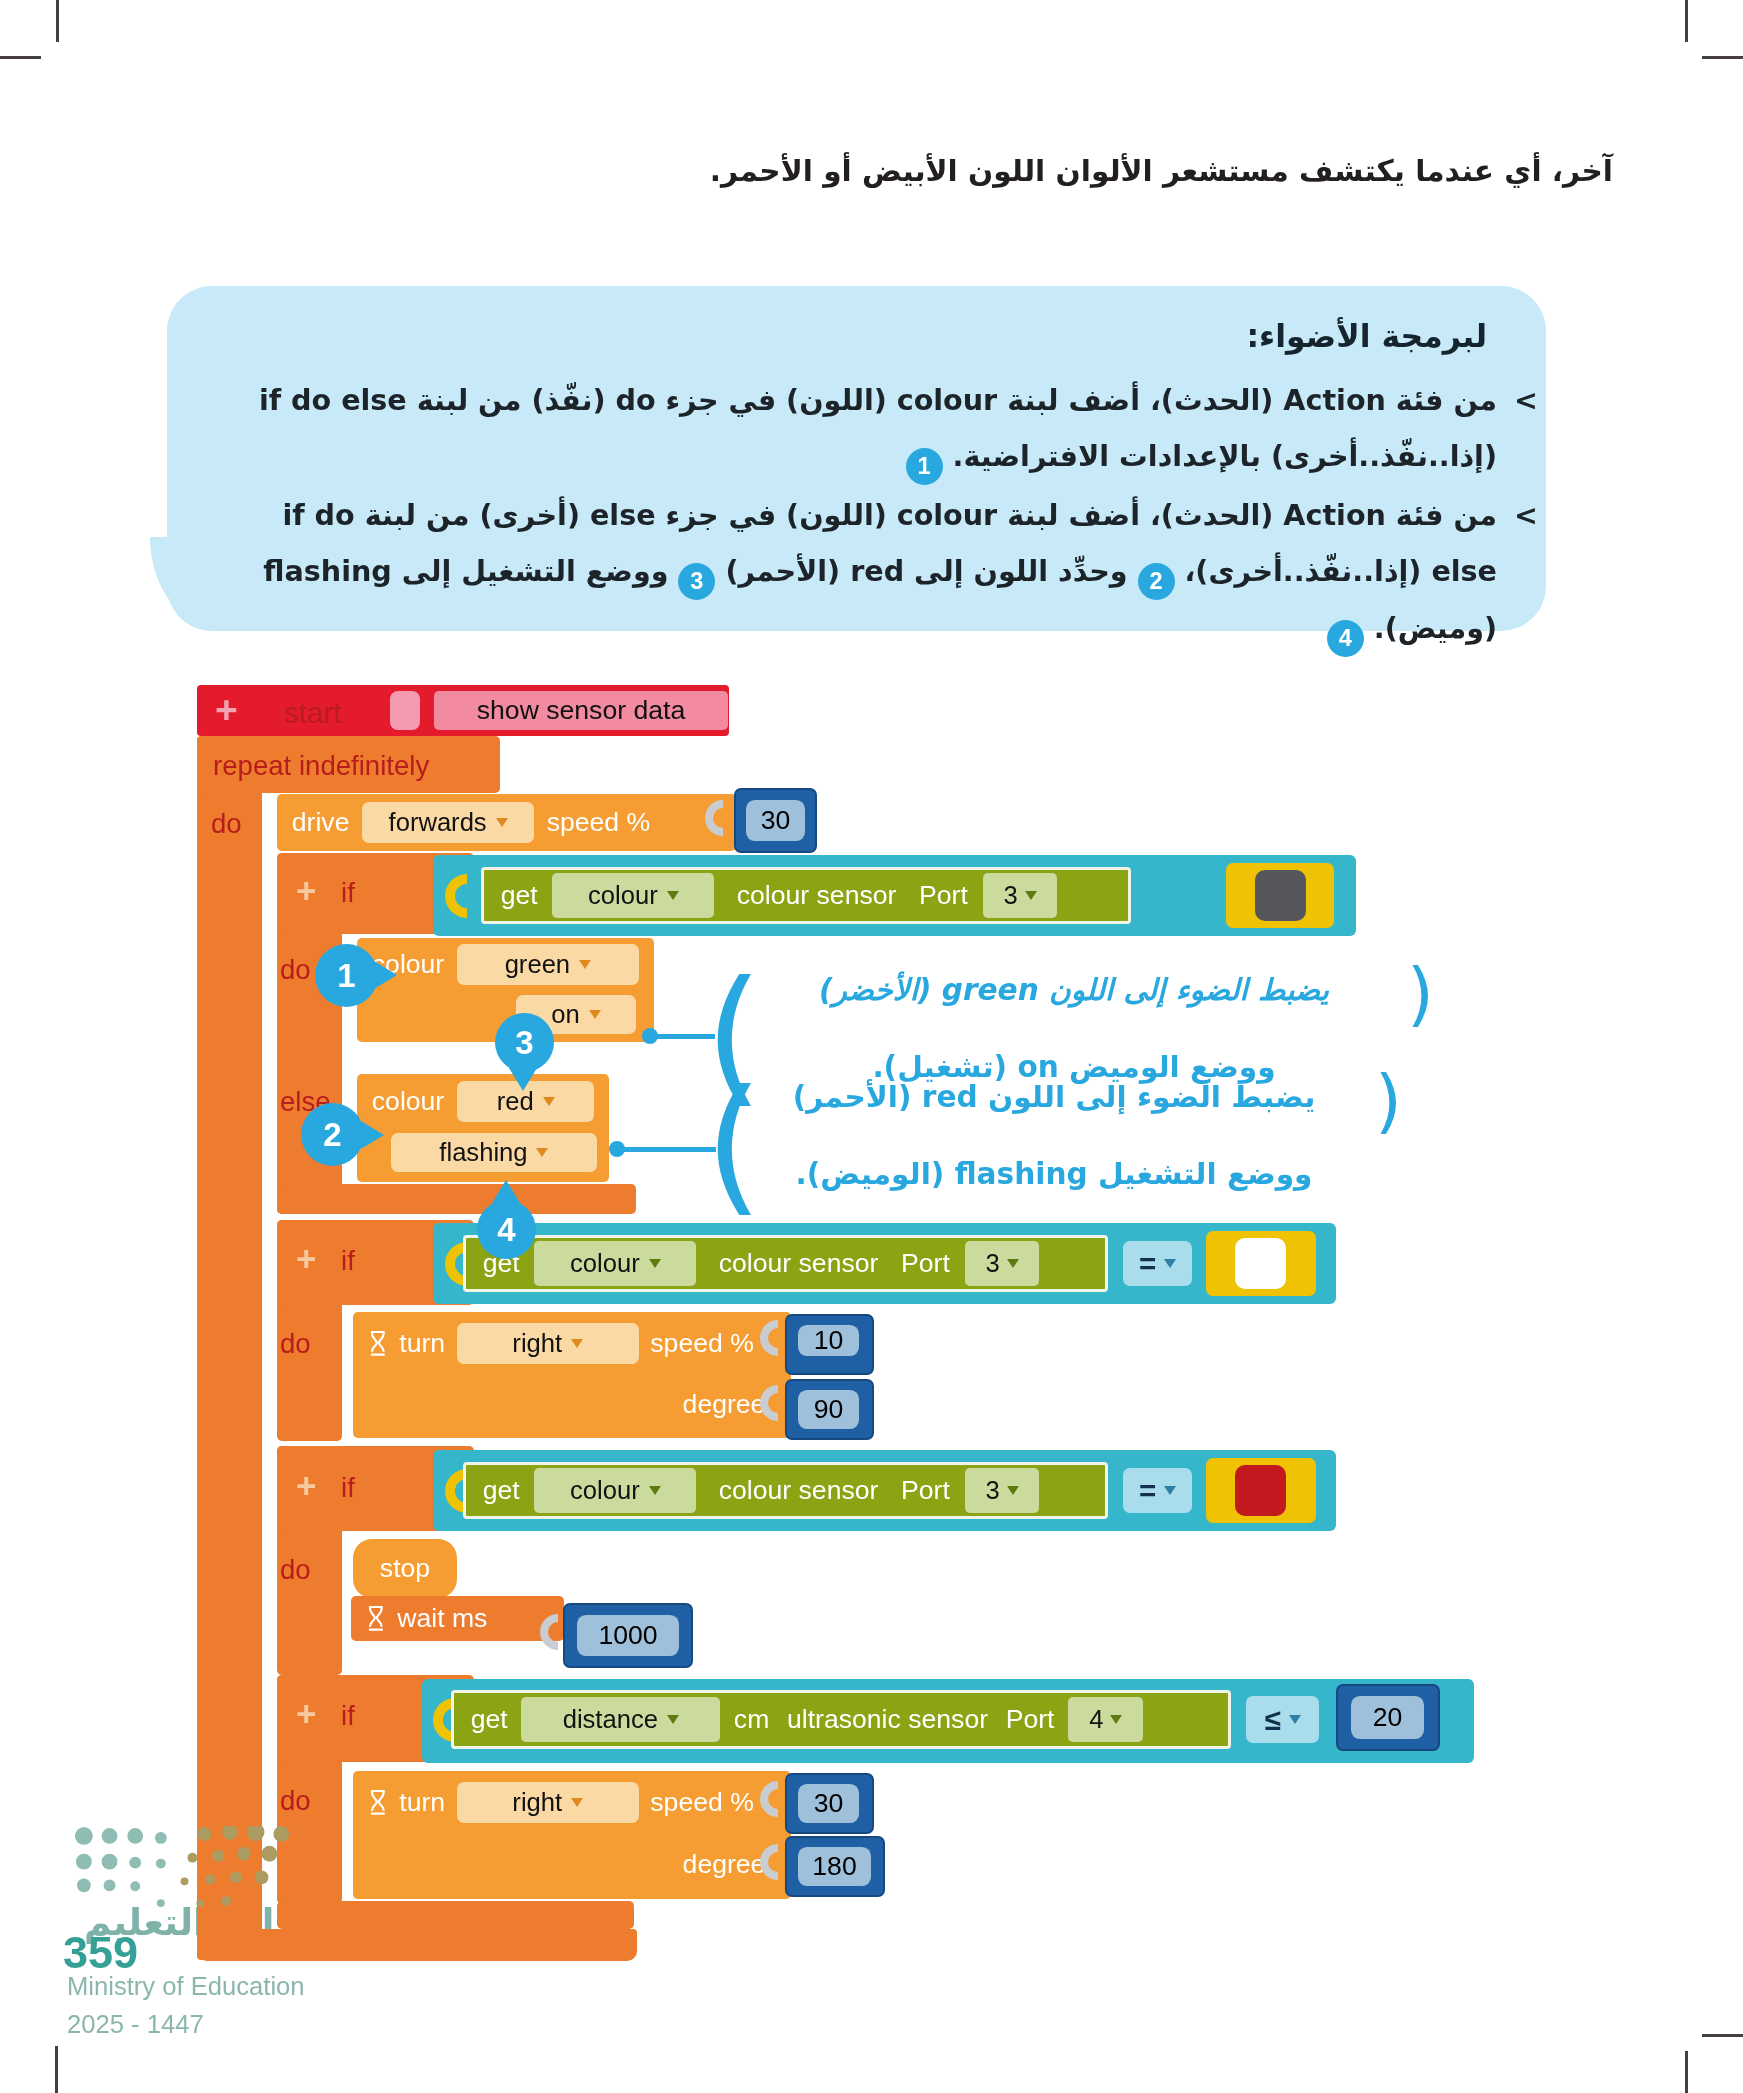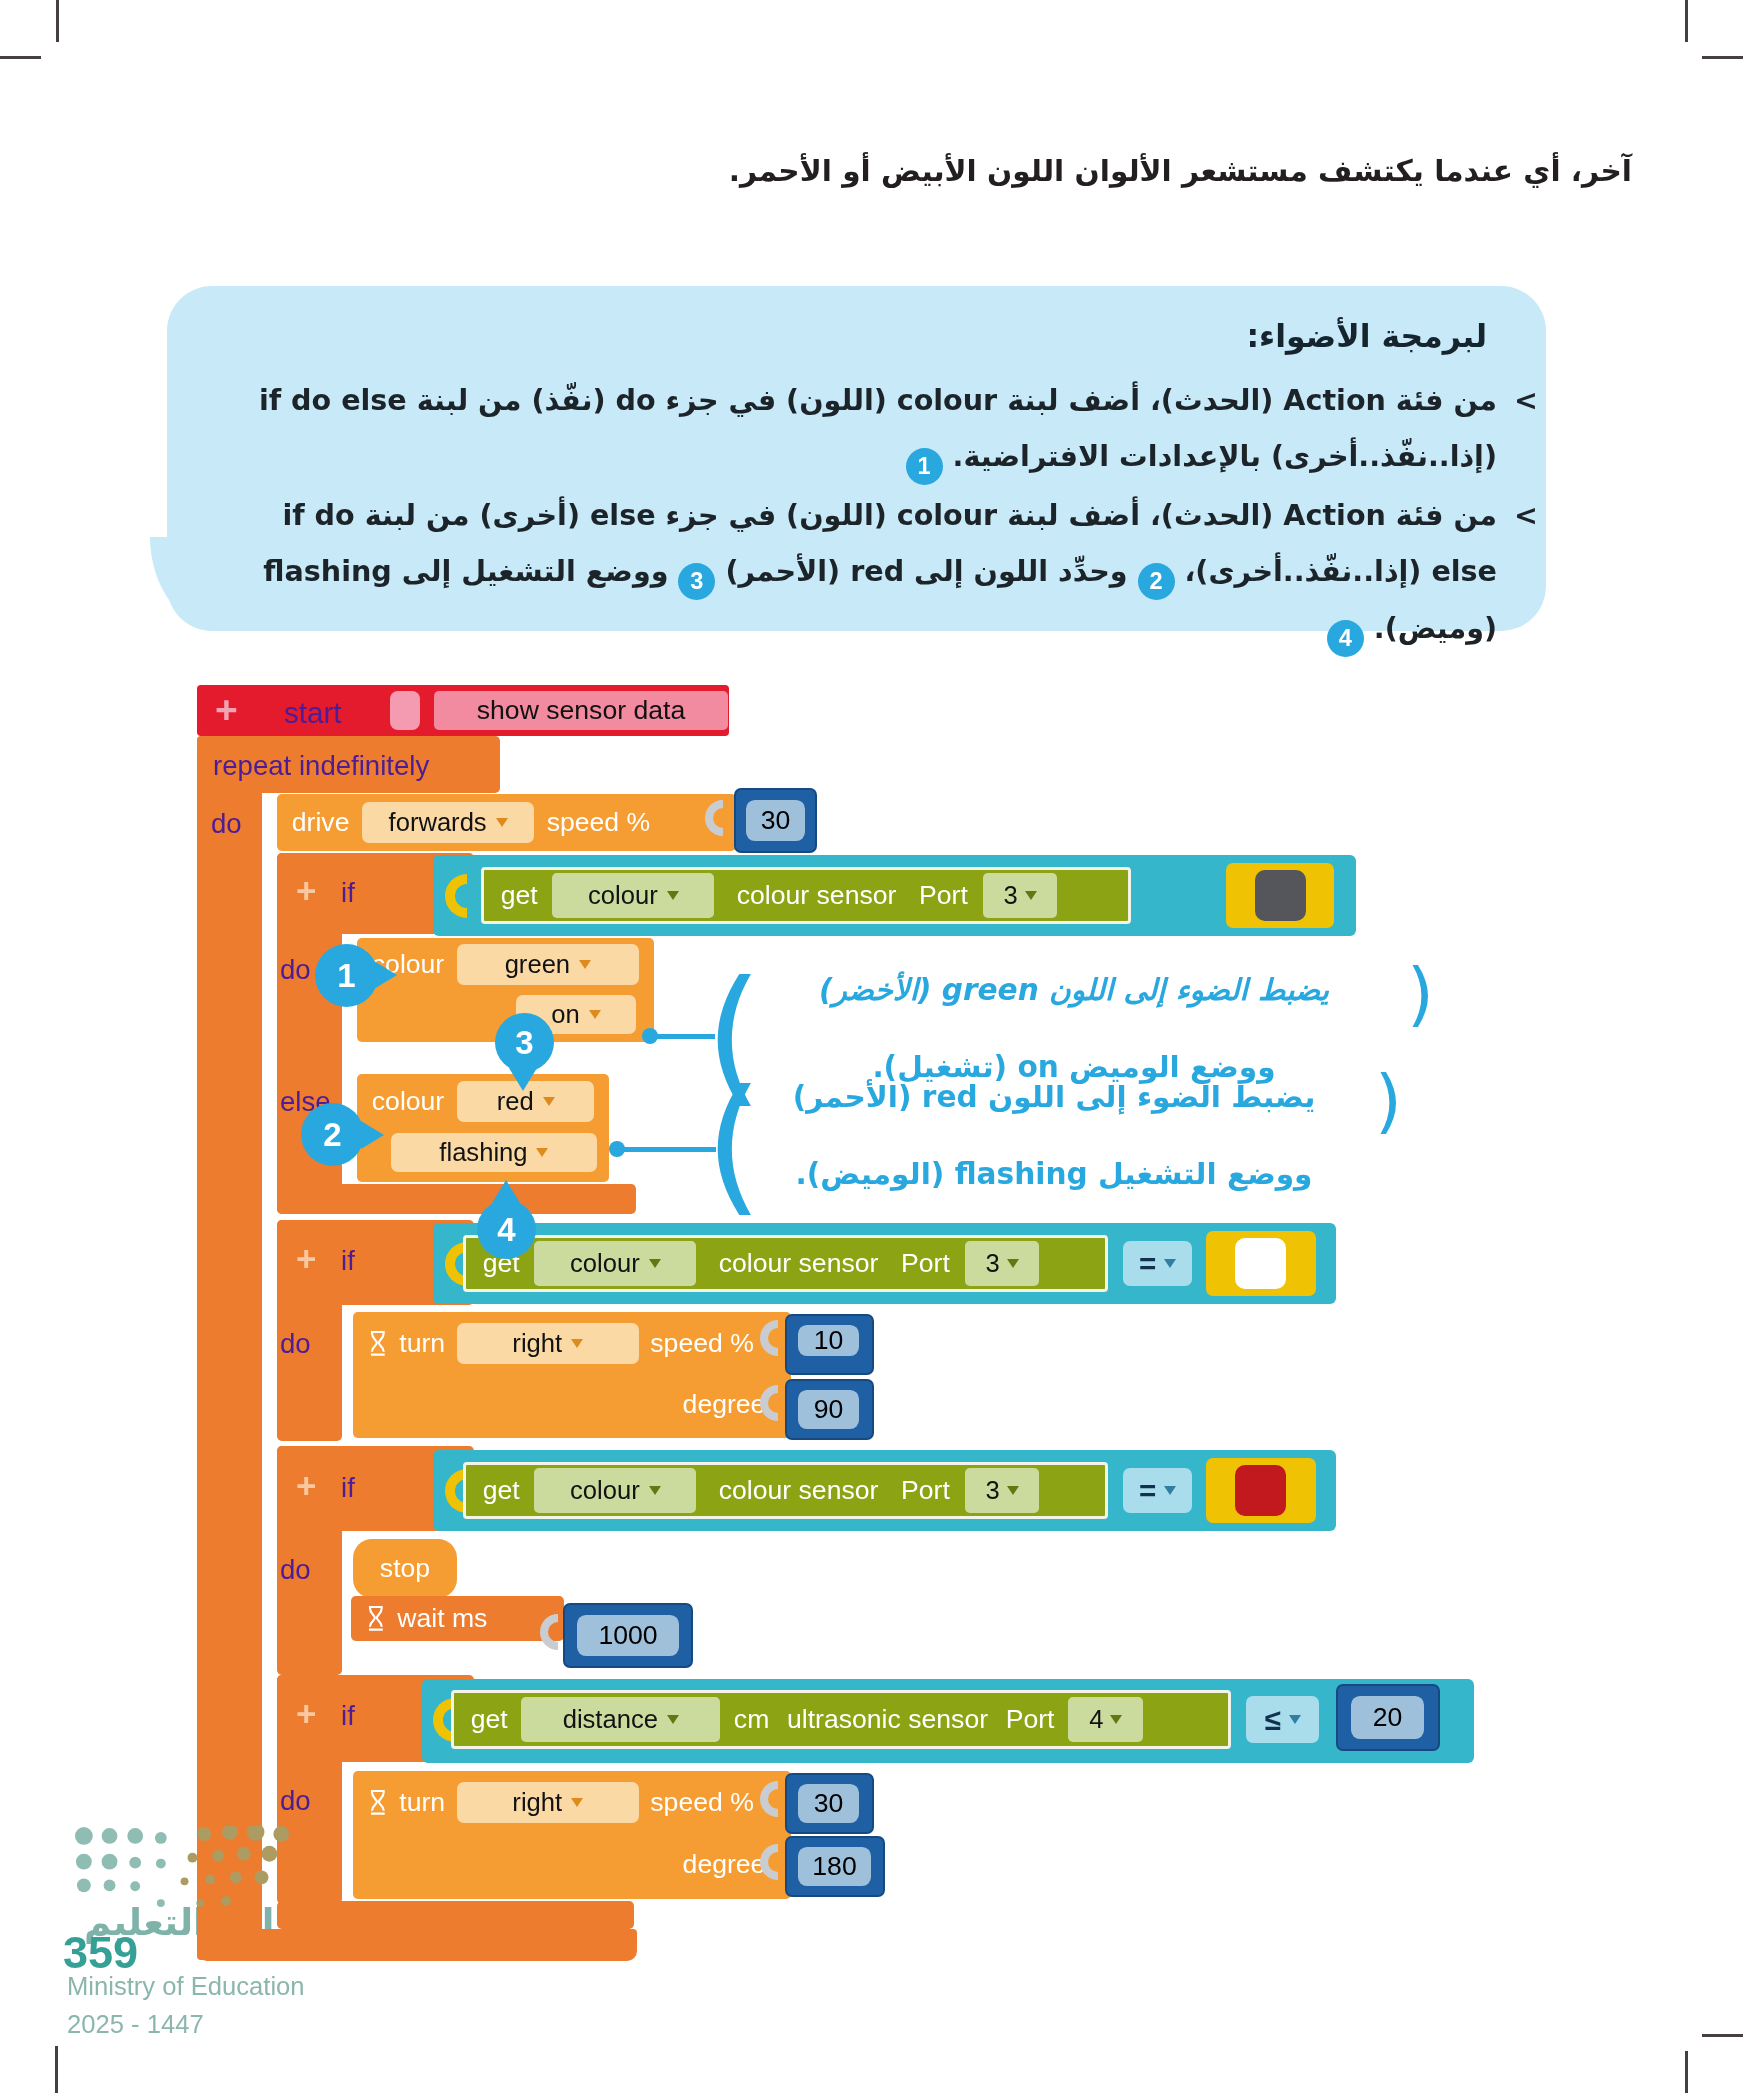--- a/index.html
+++ b/index.html
@@ -21,21 +21,21 @@
   .bullet .marker{position:absolute;right:0;top:0;direction:ltr;}
   .nbadge{display:inline-flex;width:37px;height:37px;border-radius:50%;background:#29a8e0;
          color:#fff;align-items:center;justify-content:center;
          font:700 23.6px "Liberation Sans",sans-serif;vertical-align:-7.9px;}
   
   .blk{position:absolute;border-radius:4.9px;}
   .ctrl{background:#ed7c2e;}
   .act{background:#f59d32;}
   .teal{background:#35b6cb;border-radius:5.9px;}
   .redblk{background:#e41b2d;border-radius:3.9px;}
-  .wlabel{position:absolute;color:#4c1d95;font:27.6px "Liberation Sans",sans-serif;}
+  .wlabel{position:absolute;color:#b91c1c;font:27.6px "Liberation Sans",sans-serif;}
   .row{display:flex;align-items:center;height:100%;gap:12.8px;padding:0 14.8px;box-sizing:border-box;}
   .row .t{color:#fff;font:26.6px "Liberation Sans",sans-serif;white-space:nowrap;}
   .dd{background:#fbd9a4;border-radius:6.9px;display:inline-flex;align-items:center;
       justify-content:center;gap:8.9px;height:41px;padding:0 11.8px;
       font:25.6px "Liberation Sans",sans-serif;color:#121212;white-space:nowrap;}
   .tri{width:0;height:0;border-left:6.9px solid transparent;border-right:6.9px solid transparent;
       border-top:9.9px solid #df8a1f;}
   .dd-olive{background:#cbdb9e;border-radius:4.9px;height:45px;}
   .dd-olive .tri{border-top-color:#5f7a10;}
   .eq{position:absolute;background:#a9ddeb;border-radius:6.9px;display:flex;align-items:center;
@@ -83,21 +83,21 @@
 <div class="page">
 
   <div class="crop" style="left:56px;top:0;width:3px;height:42px;"></div>
   <div class="crop" style="left:0;top:56px;width:41px;height:3px;"></div>
   <div class="crop" style="left:1685px;top:0;width:3px;height:42px;"></div>
   <div class="crop" style="left:1702px;top:56px;width:41px;height:3px;"></div>
   <div class="crop" style="left:1702px;top:2034px;width:41px;height:3px;"></div>
   <div class="crop" style="left:1685px;top:2051px;width:3px;height:42px;"></div>
   <div class="crop" style="left:55px;top:2046px;width:3px;height:47px;"></div>
 
-  <div class="intro" style="left:115px;top:148px;width:1517px;">آخر، أي عندما يكتشف مستشعر الألوان اللون الأبيض أو الأحمر.</div>
+  <div class="intro" style="left:96px;top:148px;width:1517px;">آخر، أي عندما يكتشف مستشعر الألوان اللون الأبيض أو الأحمر.</div>
 
   <div class="callout-tail" style="left:150px;top:537px;width:74px;height:94px;"></div>
   <div class="callout" style="left:167px;top:286px;width:1379px;height:345px;"></div>
   <div class="callout-heading" style="left:256px;top:317px;width:1231px;">لبرمجة الأضواء:</div>
   <div class="bullet" style="left:236px;top:372px;width:1261px;">
     <span class="marker">&lt;</span><span>من فئة Action (الحدث)، أضف لبنة colour (اللون) في جزء do (نفّذ) من لبنة if do else (إذا..نفّذ..أخرى) بالإعدادات الافتراضية. </span><span class="nbadge">1</span>
   </div>
   <div class="bullet" style="left:236px;top:487px;width:1261px;">
     <span class="marker">&lt;</span><span>من فئة Action (الحدث)، أضف لبنة colour (اللون) في جزء else (أخرى) من لبنة if do else (إذا..نفّذ..أخرى)، </span><span class="nbadge">2</span><span> وحدِّد اللون إلى red (الأحمر) </span><span class="nbadge">3</span><span> ووضع التشغيل إلى flashing (وميض). </span><span class="nbadge">4</span>
   </div>

